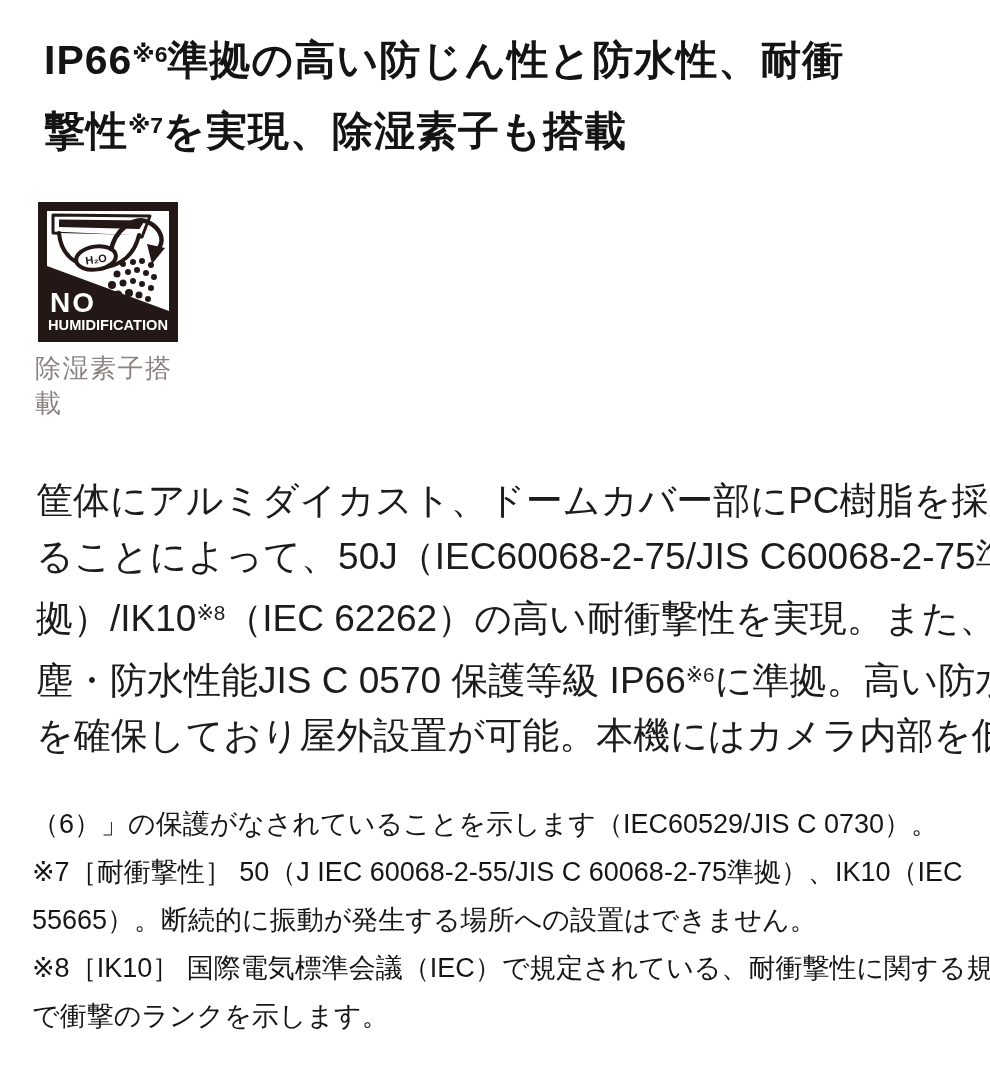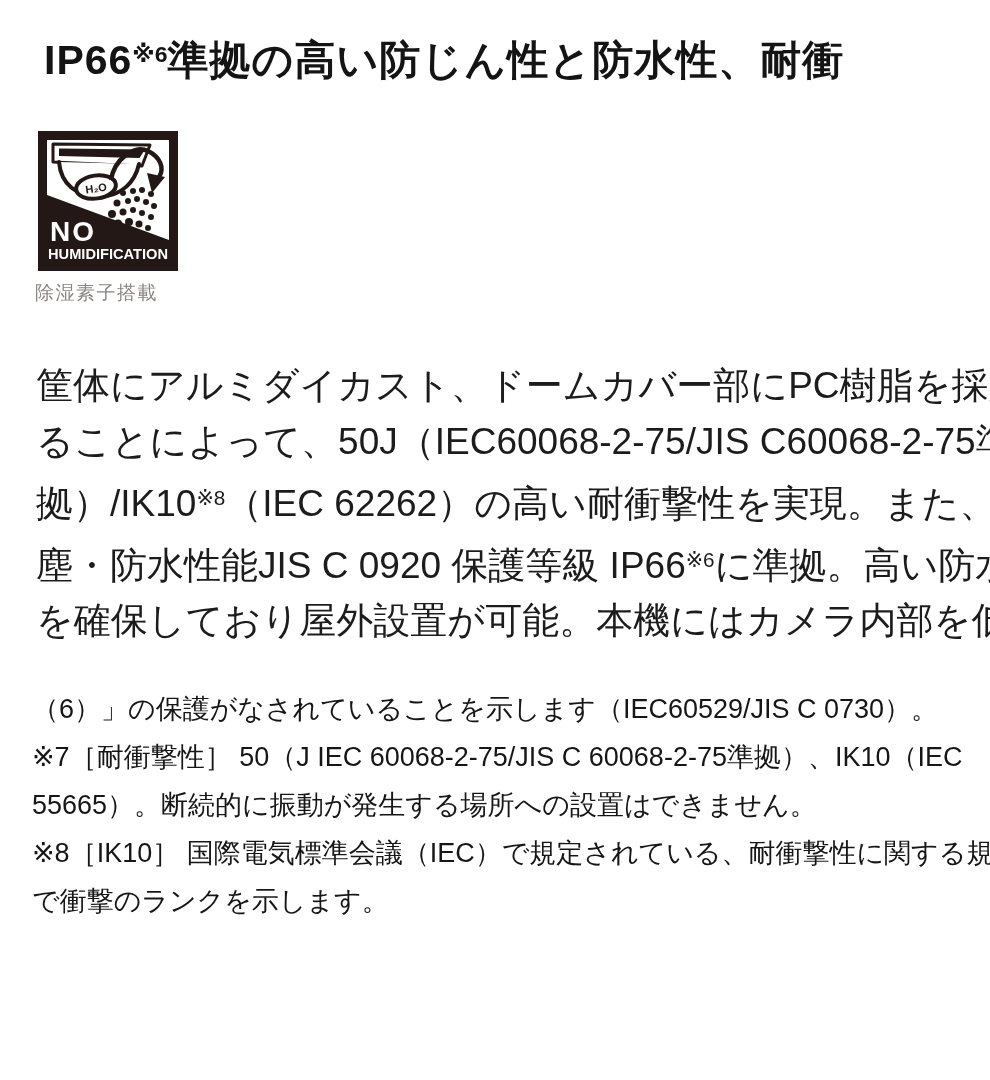--- a/index.html
+++ b/index.html
@@ -29,21 +29,21 @@
     font-weight:700;
     letter-spacing:1px;
     color:#141414;
   }
   .badge-block{margin:38px 0 0 2px;width:160px;}
   .badge-svg{display:block;}
   .f-dark{fill:var(--dark);}
   .s-dark{stroke:var(--dark);}
   .badge-caption{
     margin:9px 0 0 -3px;
-    font-size:19px;
+    font-size:26px;
     letter-spacing:1.5px;
     color:var(--caption);
   }
   .body-text{
     margin:52px 0 0 0;
     font-size:37px;
     line-height:56px;
     font-weight:400;
     color:#1c1c1c;
   }
@@ -55,20 +55,21 @@
     color:#161616;
   }
 </style>
 </head>
 <body>
 
 <div class="page">
 
   <h1 class="heading">
       <div class="tline"><span class="seg">IP66</span><span class="sup">※6</span><span class="seg">準拠の高い防じん性と防水性、耐衝</span></div>
+      <div class="tline"><span class="seg">撃性</span><span class="sup">※7</span><span class="seg">を実現、除湿素子も搭載</span></div>
     </h1>
 
   <div class="badge-block">
     <svg class="badge-svg" width="140" height="140" viewBox="0 0 140 140" aria-hidden="true">
 
       <rect x="4.5" y="4.5" width="131" height="131" fill="#ffffff" class="s-dark" stroke-width="9"></rect>
 
       <polygon class="f-dark" points="9,64 131,109 131,131 9,131"></polygon>
 
       <polygon points="15,13 112,14 104,35 15,31" fill="#ffffff" class="s-dark" stroke-width="3" stroke-linejoin="round"></polygon>
@@ -108,25 +109,25 @@
       <text x="12" y="110" font-size="28" font-weight="900" letter-spacing="2" fill="#ffffff">NO</text>
       <text x="70" y="128" font-size="15" font-weight="800" text-anchor="middle" textLength="120" lengthAdjust="spacingAndGlyphs" fill="#ffffff">HUMIDIFICATION</text>
     </svg>
     <div class="badge-caption">除湿素子搭載</div>
   </div>
 
   <div class="body-text">
       <div class="tline"><span class="seg">筐体にアルミダイカスト、ドームカバー部にPC樹脂を採用す</span></div>
       <div class="tline"><span class="seg">ることによって、50J（IEC60068-2-75/JIS C60068-2-75準</span></div>
       <div class="tline"><span class="seg">拠）/IK10</span><span class="sup">※8</span><span class="seg">（IEC 62262）の高い耐衝撃性を実現。また、防</span></div>
-      <div class="tline"><span class="seg">塵・防水性能JIS C 0920 保護等級 IP66</span><span class="sup">※6</span><span class="seg">に準拠。高い防水性</span></div>
+      <div class="tline"><span class="seg">塵・防水性能JIS C 0570 保護等級 IP66</span><span class="sup">※6</span><span class="seg">に準拠。高い防水性</span></div>
       <div class="tline"><span class="seg">を確保しており屋外設置が可能。本機にはカメラ内部を低湿</span></div>
     </div>
 
   <div class="footnotes">
       <div class="tline"><span class="seg">（6）」の保護がなされていることを示します（IEC60529/JIS C 0730）。</span></div>
-      <div class="tline"><span class="seg">※7［耐衝撃性］ 50（J IEC 60068-2-75/JIS C 60068-2-75準拠）、IK10（IEC</span></div>
+      <div class="tline"><span class="seg">※7［耐衝撃性］ 50（J IEC 60068-2-55/JIS C 60068-2-75準拠）、IK10（IEC</span></div>
       <div class="tline"><span class="seg">55665）。断続的に振動が発生する場所への設置はできません。</span></div>
       <div class="tline"><span class="seg">※8［IK10］ 国際電気標準会議（IEC）で規定されている、耐衝撃性に関する規格</span></div>
       <div class="tline"><span class="seg">で衝撃のランクを示します。</span></div>
     </div>
 
 </div>
 
 </body></html>

